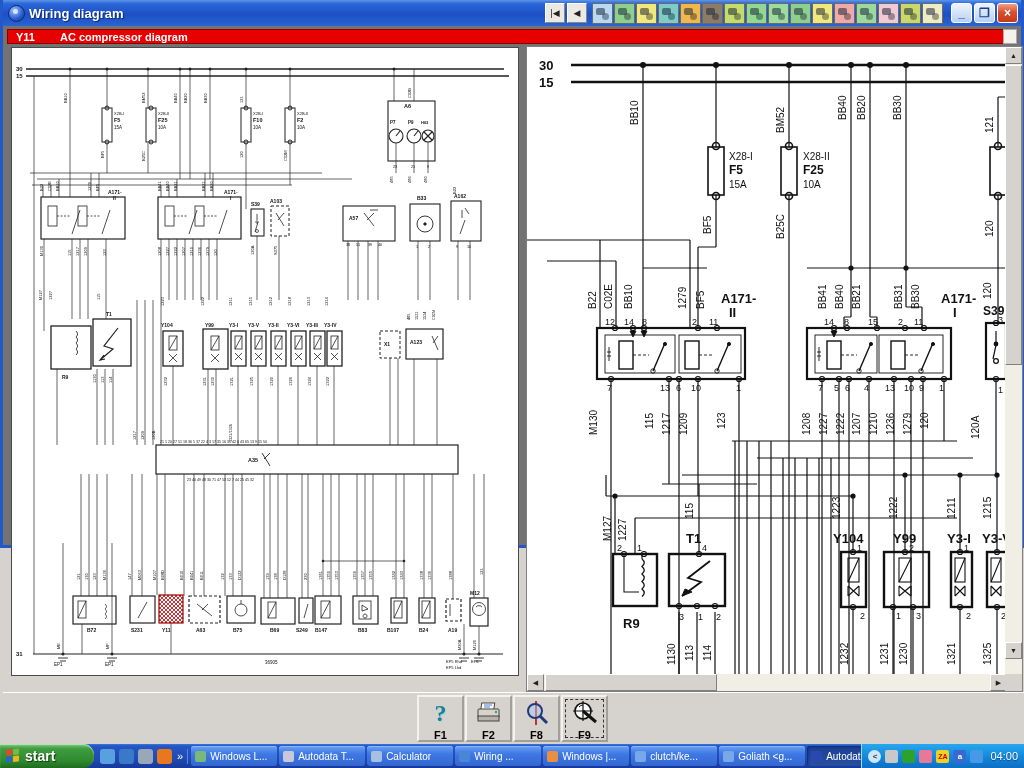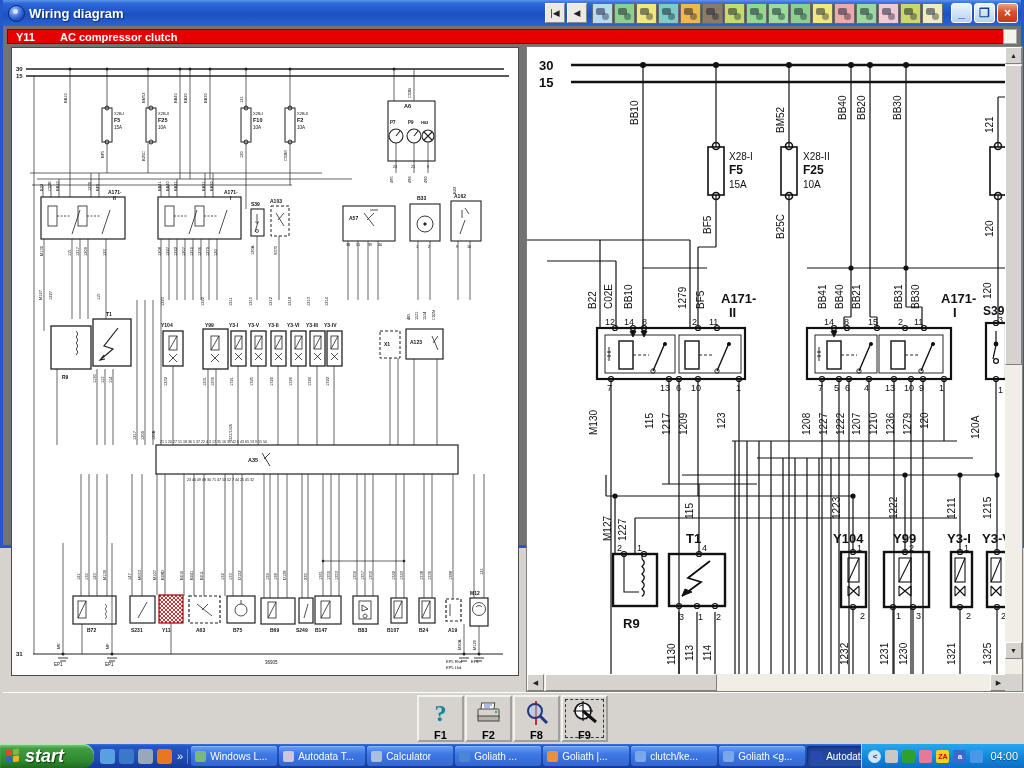--- a/index.html
+++ b/index.html
@@ -40,21 +40,21 @@
   .fbtn{width:47px;height:47px;background:#d6d3ce;border:2px outset #f4f2ec;margin-right:1px;position:relative;text-align:center;}
   .fbtn .icon-wrap{height:32px;display:flex;align-items:center;justify-content:center;}
   .fbtn .flabel{font-size:11px;font-weight:bold;color:#000;}
   .fbtn.focused:after{content:"";position:absolute;left:2px;top:2px;right:2px;bottom:2px;border:1px dashed #333;}
   .qmark{font-size:24px;font-weight:bold;color:#1d7f8f;text-shadow:1px 1px 0 #9fd6de;font-family:"Liberation Serif",serif;}
   
   .taskbar{position:absolute;left:0;top:744px;width:1024px;height:24px;background:linear-gradient(180deg,#3c77e0 0%,#2456c4 8%,#1f4bb4 60%,#16389a 100%);display:flex;align-items:center;}
   .startbtn{height:24px;width:94px;background:linear-gradient(180deg,#7fc77f 0%,#3f9c3f 20%,#2f8a2f 70%,#1f6a1f 100%);border-radius:0 11px 11px 0;display:flex;align-items:center;padding-left:6px;flex:0 0 auto;box-shadow:inset 0 1px 1px #b8e8b8;}
   .flag{width:14px;height:14px;display:grid;grid-template-columns:6px 6px;grid-template-rows:6px 6px;gap:1px;margin-right:5px;transform:skewY(-5deg);}
   .flag i{border-radius:1px;}
-  .start-txt{color:#fff;font-style:italic;font-weight:bold;font-size:18px;text-shadow:1px 1px 1px #0a3a0a;}
+  .start-txt{color:#fff;font-weight:bold;font-size:14px;text-shadow:1px 1px 1px #0a3a0a;}
   .qlaunch{display:flex;align-items:center;padding:0 4px;border-right:1px solid #5a86e0;flex:0 0 auto;}
   .ql-ico{width:15px;height:15px;border-radius:3px;margin:0 2px;}
   .ql-more{color:#fff;font-size:11px;margin-left:3px;}
   .tasks{display:flex;flex:1;overflow:hidden;padding:0 2px;}
   .task{height:20px;flex:0 0 86px;margin:0 1px;border-radius:3px;background:linear-gradient(180deg,#6aa0f4,#3e78e4 40%,#3467d0);box-shadow:inset 0 1px 0 #8ab6f8;color:#fff;font-size:10px;display:flex;align-items:center;padding:0 4px;white-space:nowrap;overflow:hidden;}
   .task.active{background:linear-gradient(180deg,#1c3f96,#28509e);box-shadow:inset 1px 1px 2px #102a6a;}
   .task .tico{width:11px;height:11px;border-radius:2px;margin-right:4px;flex:0 0 auto;}
   .tray{display:flex;align-items:center;height:24px;background:linear-gradient(180deg,#27a7ef,#1184d8 60%,#0e6ec4);border-left:1px solid #9adcfc;padding:0 6px 0 4px;flex:0 0 auto;}
   .tray-ico{width:13px;height:13px;border-radius:2px;margin:0 2px;font-size:8px;font-weight:bold;color:#fff;text-align:center;line-height:13px;overflow:hidden;}
   .clock{color:#fff;font-size:11px;margin-left:5px;text-shadow:0 1px 1px #05458a;}
@@ -92,21 +92,21 @@
         </div>
       <div class="win-controls">
         <div class="wc">_</div>
         <div class="wc">❐</div>
         <div class="wc close">×</div>
       </div>
     </div>
 
     <div class="banner">
       <span class="code">Y11</span>
-      <span>AC compressor clutch</span>
+      <span>AC compressor diagram</span>
     </div>
     <div class="banner-end"></div>
 
     <div class="panel-left">
       <svg id="left-svg" width="506" height="627" viewBox="0 0 506 627">
         <defs>
           <pattern id="xh" width="4" height="4" patternUnits="userSpaceOnUse">
             <path d="M0,4L4,0M0,0L4,4" stroke="#c00000" stroke-width="0.8"></path>
           </pattern>
         </defs>
@@ -828,25 +828,25 @@
         <div class="task">
           <span class="tico" style="background: rgb(200, 200, 216);"></span>
           <span>Autodata T...</span>
         </div>
         <div class="task">
           <span class="tico" style="background: rgb(168, 192, 224);"></span>
           <span>Calculator</span>
         </div>
         <div class="task">
           <span class="tico" style="background: rgb(74, 134, 216);"></span>
-          <span>Goliath ...</span>
+          <span>Wiring ...</span>
         </div>
         <div class="task">
           <span class="tico" style="background: rgb(232, 144, 64);"></span>
-          <span>Goliath |...</span>
+          <span>Windows |...</span>
         </div>
         <div class="task">
           <span class="tico" style="background: rgb(120, 168, 232);"></span>
           <span>clutch/ke...</span>
         </div>
         <div class="task">
           <span class="tico" style="background: rgb(120, 168, 232);"></span>
           <span>Goliath &lt;g...</span>
         </div>
         <div class="task active">

